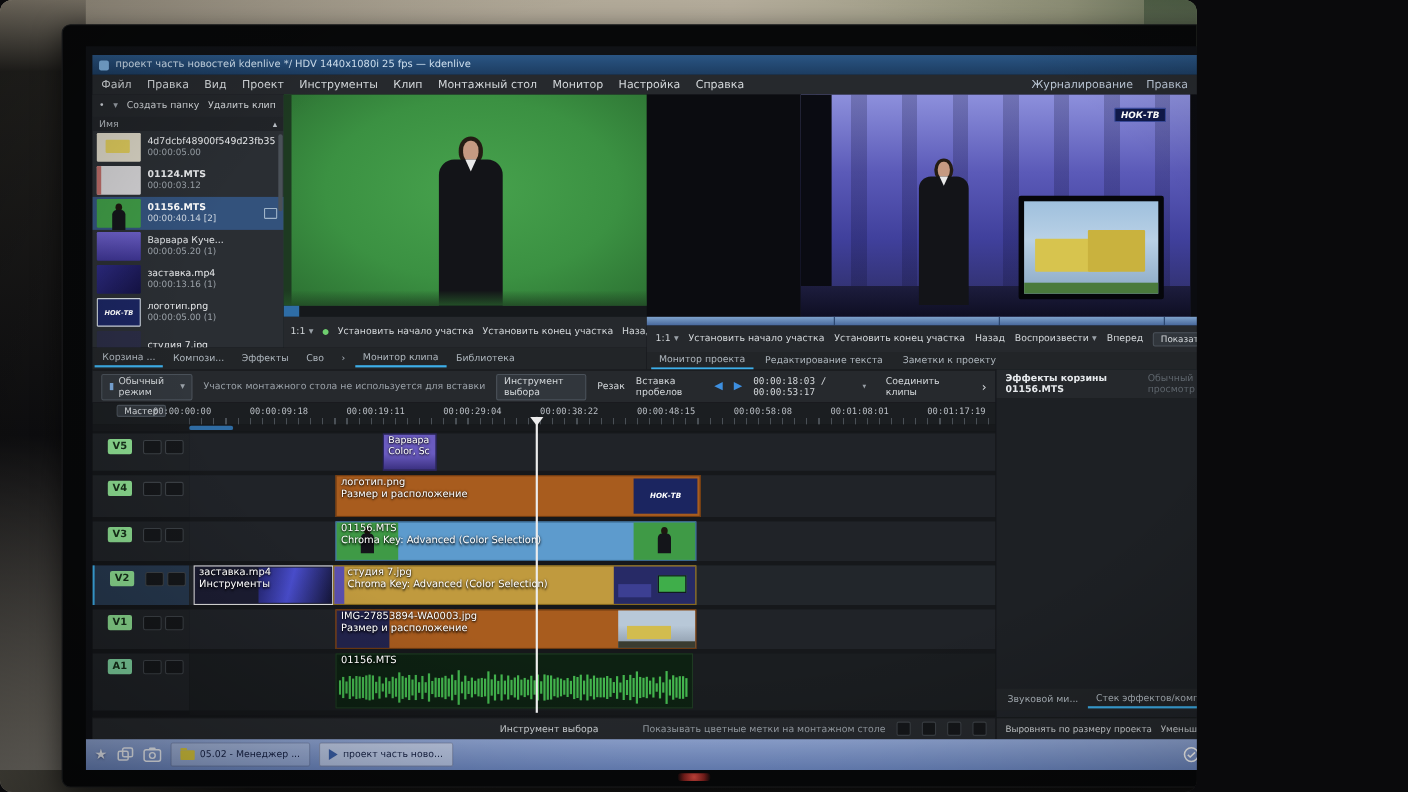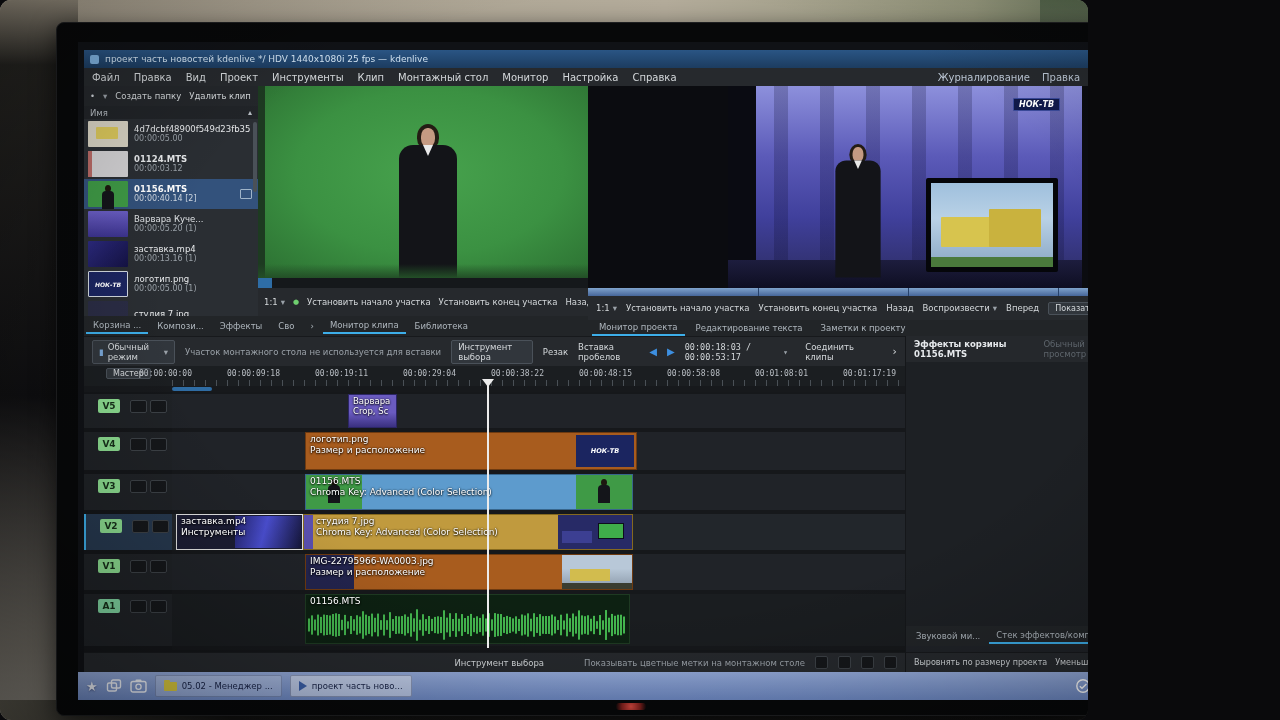--- a/index.html
+++ b/index.html
@@ -341,21 +341,21 @@
       <div class="abs" style="left:88px;top:188px;width:733px;height:36px;background:#202328;"></div>
 
       <div class="abs" style="left:0;top:228px;width:88px;height:52px;background:#1f2226;">
         <span class="badge" style="background:#7fd4a0;">A1</span>
         <span class="mini-btn abs" style="left:46px;top:6px;"></span>
         <span class="mini-btn abs" style="left:66px;top:6px;"></span>
       </div>
       <div class="abs" style="left:88px;top:228px;width:733px;height:52px;background:#1a1d20;"></div>
 
       <div class="abs" style="left:264px;top:28px;width:49px;height:34px;background:linear-gradient(180deg,#6a5bc0 55%,#3a3080);border:1px solid #2c2666;box-sizing:border-box;overflow:visible;">
-        <div class="clip-label" style="font-size:8.5px;"><span>Варвара</span><br><span>Crop, Sc</span></div>
+        <div class="clip-label" style="font-size:8.5px;"><span>Варвара</span><br><span>Color, Sc</span></div>
       </div>
 
       <div class="abs" style="left:221px;top:66px;width:332px;height:38px;background:#a85c1e;border:1px solid #6e3a10;box-sizing:border-box;">
         <div class="clip-label"><span>логотип.png</span><br><span>Размер и расположение</span></div>
         <div class="abs" style="right:2px;top:2px;width:58px;height:32px;background:#1b2560;display:flex;align-items:center;justify-content:center;">
           <span style="font-size:6.5px;color:#fff;font-weight:bold;font-style:italic;">НОК-ТВ</span>
         </div>
       </div>
 
       <div class="abs" style="left:221px;top:108px;width:328px;height:36px;background:#5d9bcd;border:1px solid #38668c;box-sizing:border-box;">
@@ -378,21 +378,21 @@
       <div class="abs" style="left:219px;top:148px;width:330px;height:36px;background:#c09a3e;border:1px solid #85691f;box-sizing:border-box;">
         <div class="abs" style="left:0;top:0;width:9px;height:34px;background:#5a4fae;"></div>
         <div class="clip-label" style="left:12px;"><span>студия 7.jpg</span><br><span>Chroma Key: Advanced (Color Selection)</span></div>
         <div class="abs" style="right:0;top:0;width:74px;height:34px;background:#272a66;">
           <span class="abs" style="right:8px;top:8px;width:24px;height:14px;background:#3fae4a;border:1px solid #0d0d1c;"></span>
           <span class="abs" style="left:4px;top:16px;width:30px;height:12px;background:#3c3f92;"></span>
         </div>
       </div>
 
       <div class="abs" style="left:221px;top:188px;width:328px;height:36px;background:#a85c1e;border:1px solid #6e3a10;box-sizing:border-box;">
-        <div class="clip-label"><span>IMG-22795966-WA0003.jpg</span><br><span>Размер и расположение</span></div>
+        <div class="clip-label"><span>IMG-27853894-WA0003.jpg</span><br><span>Размер и расположение</span></div>
         <div class="abs" style="left:0;top:0;width:48px;height:34px;background:#23244e;"></div>
         <div class="abs" style="right:0;top:0;width:70px;height:34px;background:linear-gradient(180deg,#b8c8d8 0%,#b8c8d8 40%,#8a98a8 100%);">
           <span class="abs" style="left:8px;top:14px;width:40px;height:12px;background:#d2bc4e;"></span>
           <span class="abs" style="left:0;bottom:0;width:70px;height:6px;background:#3a3c30;"></span>
         </div>
       </div>
 
       <div class="abs" style="left:221px;top:228px;width:325px;height:50px;background:#0d2112;border:1px solid #1e3a22;box-sizing:border-box;">
         <div class="clip-label" style="font-size:9px;"><span>01156.MTS</span></div>
         <div class="abs" style="left:2px;top:12px;width:319px;height:36px;"><svg width="319" height="36" viewBox="0 0 319 36">

